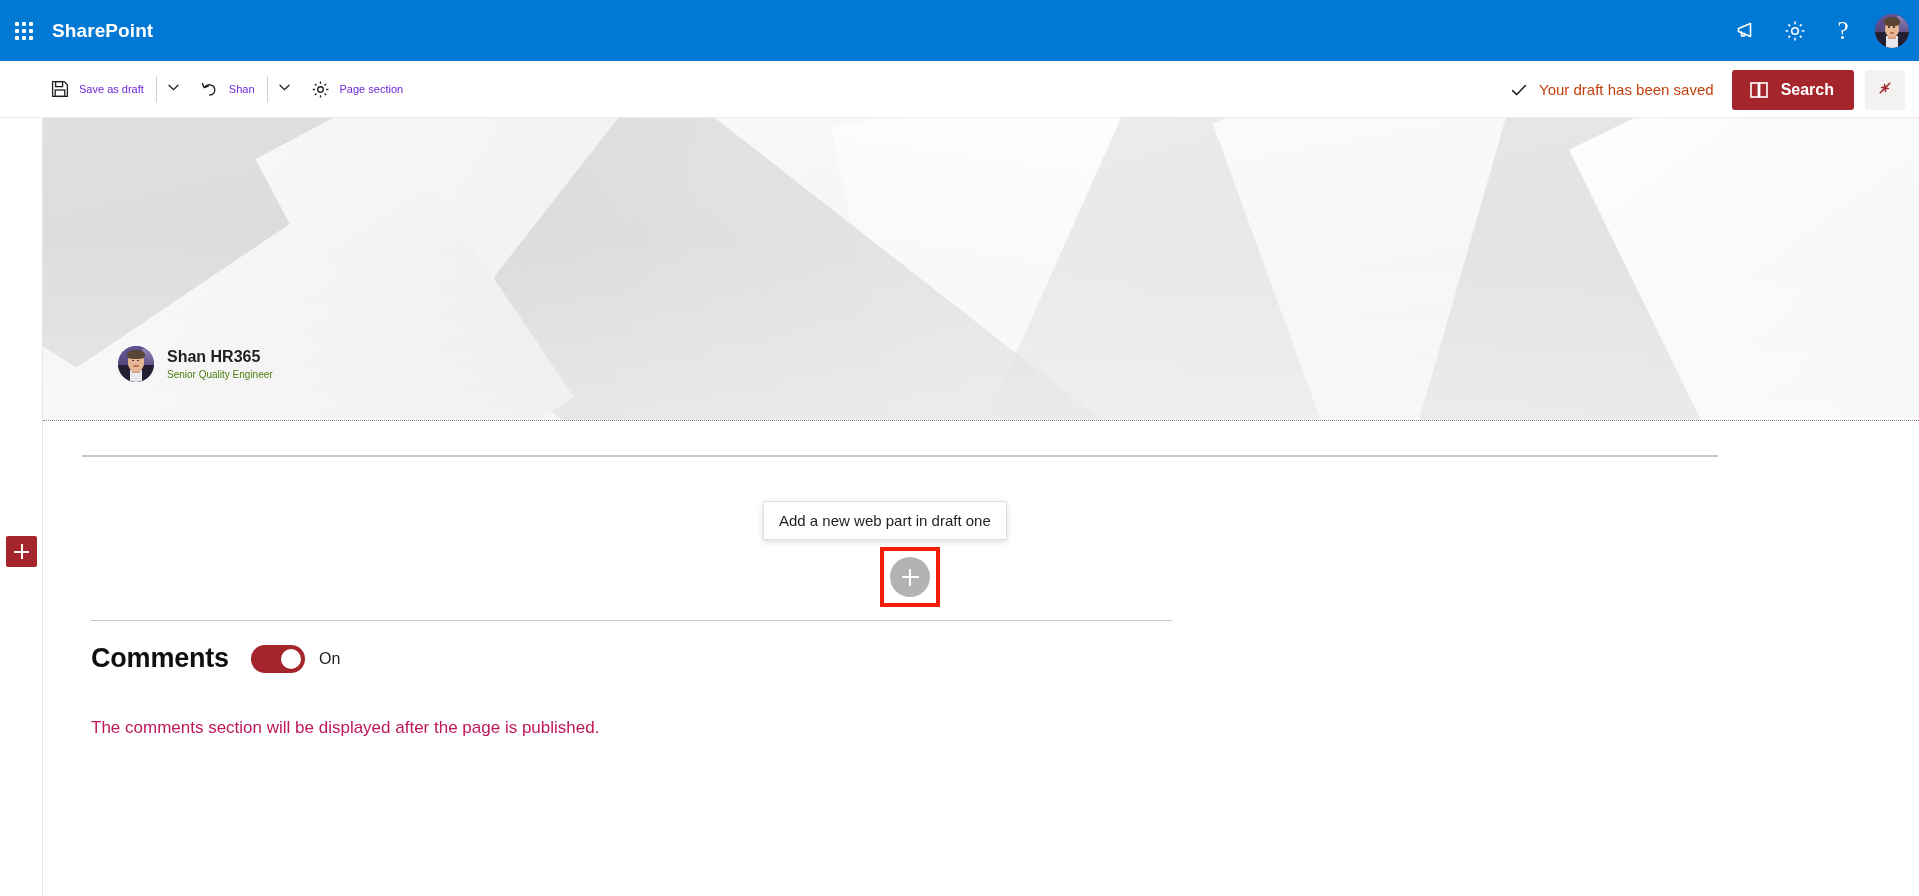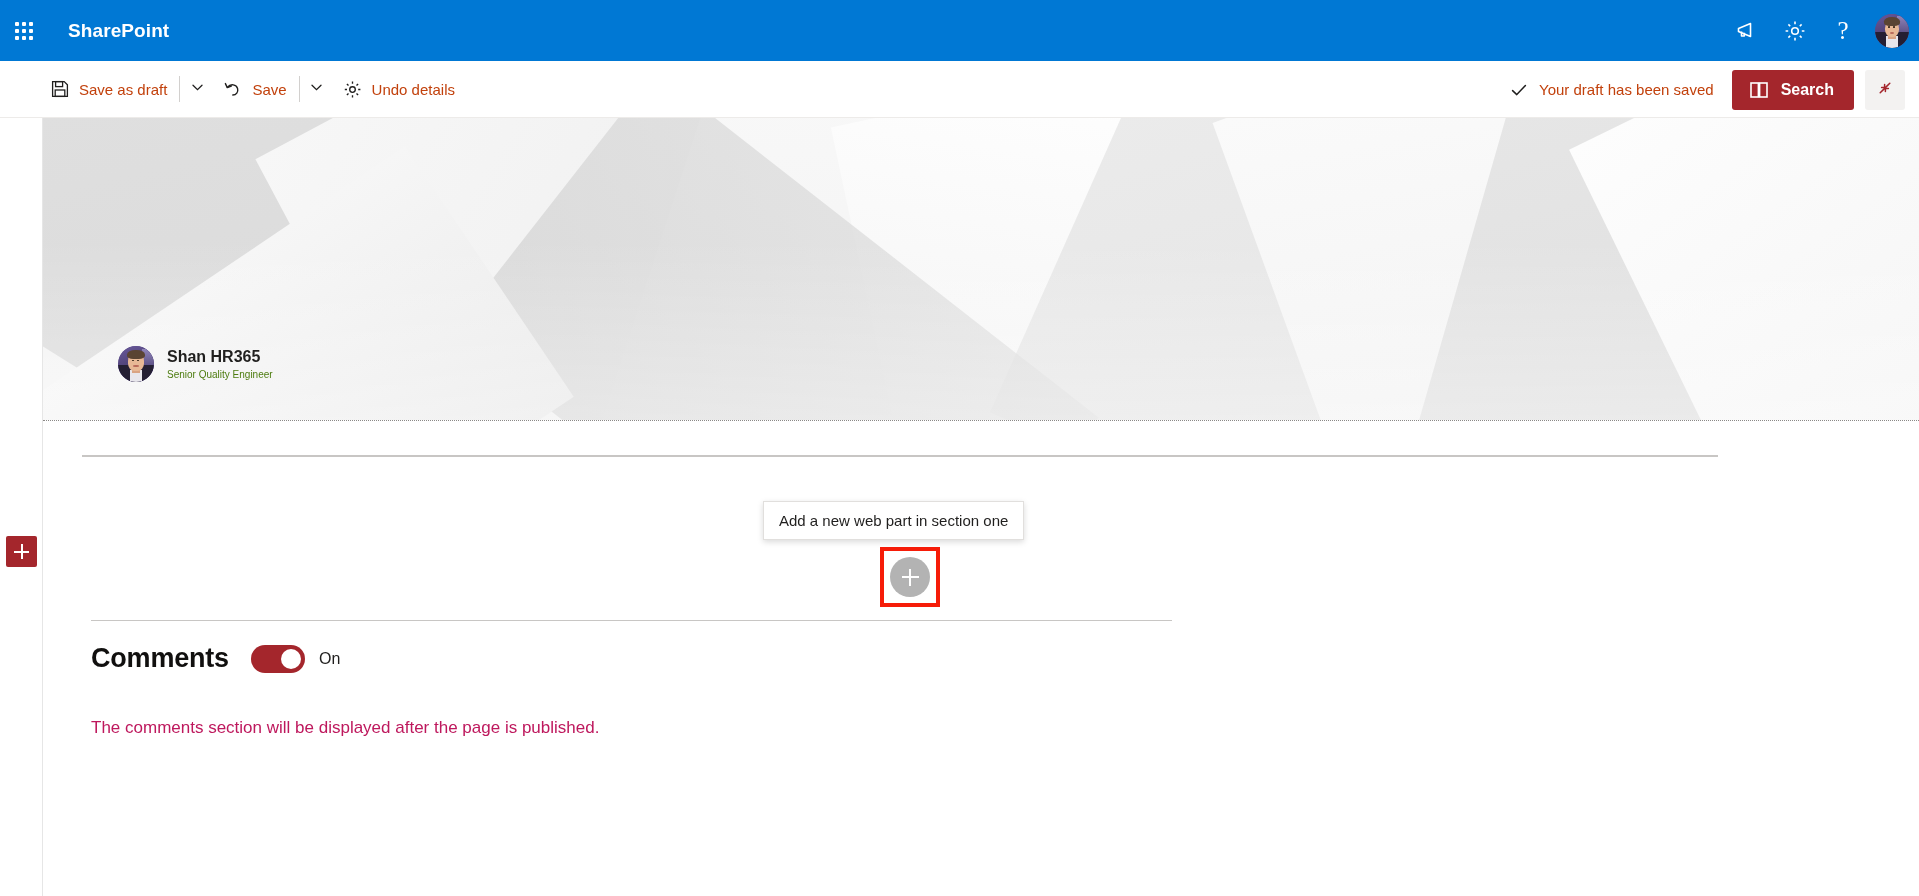--- a/index.html
+++ b/index.html
@@ -33,21 +33,21 @@
   }
   .waffle-grid i {
     display: block; width: 4px; height: 4px;
     background: #ffffff; border-radius: 1px;
   }
   .suite-brand {
     color: #ffffff;
     font-size: 19px;
     font-weight: 700;
     letter-spacing: .1px;
-    margin-left: 20px;
+    margin-left: 4px;
     cursor: pointer;
     white-space: nowrap;
   }
   .search-wrap {
     position: absolute;
     left: 646px; top: 10px;
     width: 632px; height: 41px;
     background: #ffffff;
     border-radius: 3px;
     display: flex;
@@ -130,22 +130,22 @@
     border-bottom: 1px solid #edebe9;
     display: flex;
     align-items: center;
   }
   .cmd-left { display: flex; align-items: center; padding-left: 40px; }
   .cmd-item {
     display: flex; align-items: center;
     height: 42px;
     padding: 0 10px;
     cursor: pointer;
-    color: #c2410c;
-    font-size: 15px;
+    color: #6d28d9;
+    font-size: 11px;
     white-space: nowrap;
   }
   .cmd-item .glyph { margin-right: 9px; display: flex; align-items: center; }
   .cmd-chev {
     width: 30px; height: 42px;
     display: flex; align-items: center; justify-content: center;
     cursor: pointer;
   }
   .cmd-sep {
     width: 1px; height: 26px;
@@ -493,21 +493,21 @@
       </span>
     </div>
 
     <div class="cmd-item">
       <span class="glyph">
         <svg width="21" height="21" viewBox="0 0 21 21">
           <path d="M5.4 8.2 C8.6 4.4 14.4 5.2 15.6 9.6 C16.5 13 14.2 16 10.8 16" fill="none" stroke="#201f1e" stroke-width="1.4" stroke-linecap="round"></path>
           <path d="M3.4 4.6 L5.3 8.6 L9.3 7" fill="none" stroke="#201f1e" stroke-width="1.4" stroke-linecap="round" stroke-linejoin="round"></path>
         </svg>
       </span>
-      <span>Save</span>
+      <span>Shan</span>
     </div>
 
     <div class="cmd-sep"></div>
 
     <div class="cmd-chev">
       <span>
         <svg width="13" height="13" viewBox="0 0 13 13">
           <path d="M2 4.3 L6.5 8.6 L11 4.3" fill="none" stroke="#201f1e" stroke-width="1.3" stroke-linecap="round"></path>
         </svg>
       </span>
@@ -515,21 +515,21 @@
 
     <div class="cmd-item">
       <span class="glyph">
         <svg width="21" height="21" viewBox="0 0 21 21">
           <g fill="none" stroke="#201f1e" stroke-width="1.35">
             <circle cx="10.5" cy="10.5" r="2.8"></circle>
             <path d="M10.5 2.6v2.2M10.5 16.2v2.2M18.4 10.5h-2.2M5 10.5H2.8M16.1 4.9l-1.6 1.6M6.5 14.5l-1.6 1.6M16.1 16.1l-1.6-1.6M6.5 6.5 4.9 4.9"></path>
           </g>
         </svg>
       </span>
-      <span>Undo details</span>
+      <span>Page section</span>
     </div>
 
   </div>
 
   <div class="cmd-right">
 
     <div class="draft-status">
       <span class="check">
         <svg width="20" height="20" viewBox="0 0 20 20">
           <path d="M3.6 10.6 L7.8 14.6 L16.4 5.6" fill="none" stroke="#201f1e" stroke-width="1.5" stroke-linecap="round" stroke-linejoin="round"></path>
@@ -606,21 +606,21 @@
         </div>
       </div>
     </div>
   </div>
 
   <div class="section-dotted"></div>
   <div class="column-rule"></div>
 
   <button class="add-section-btn"></button>
 
-  <div class="tooltip">Add a new web part in section one</div>
+  <div class="tooltip">Add a new web part in draft one</div>
 
   <div class="add-webpart">
     <div class="circle"></div>
     <div class="hl"></div>
   </div>
 
   <div class="comments-rule"></div>
 
   <div class="comments-head">
     <div class="comments-title">Comments</div>

